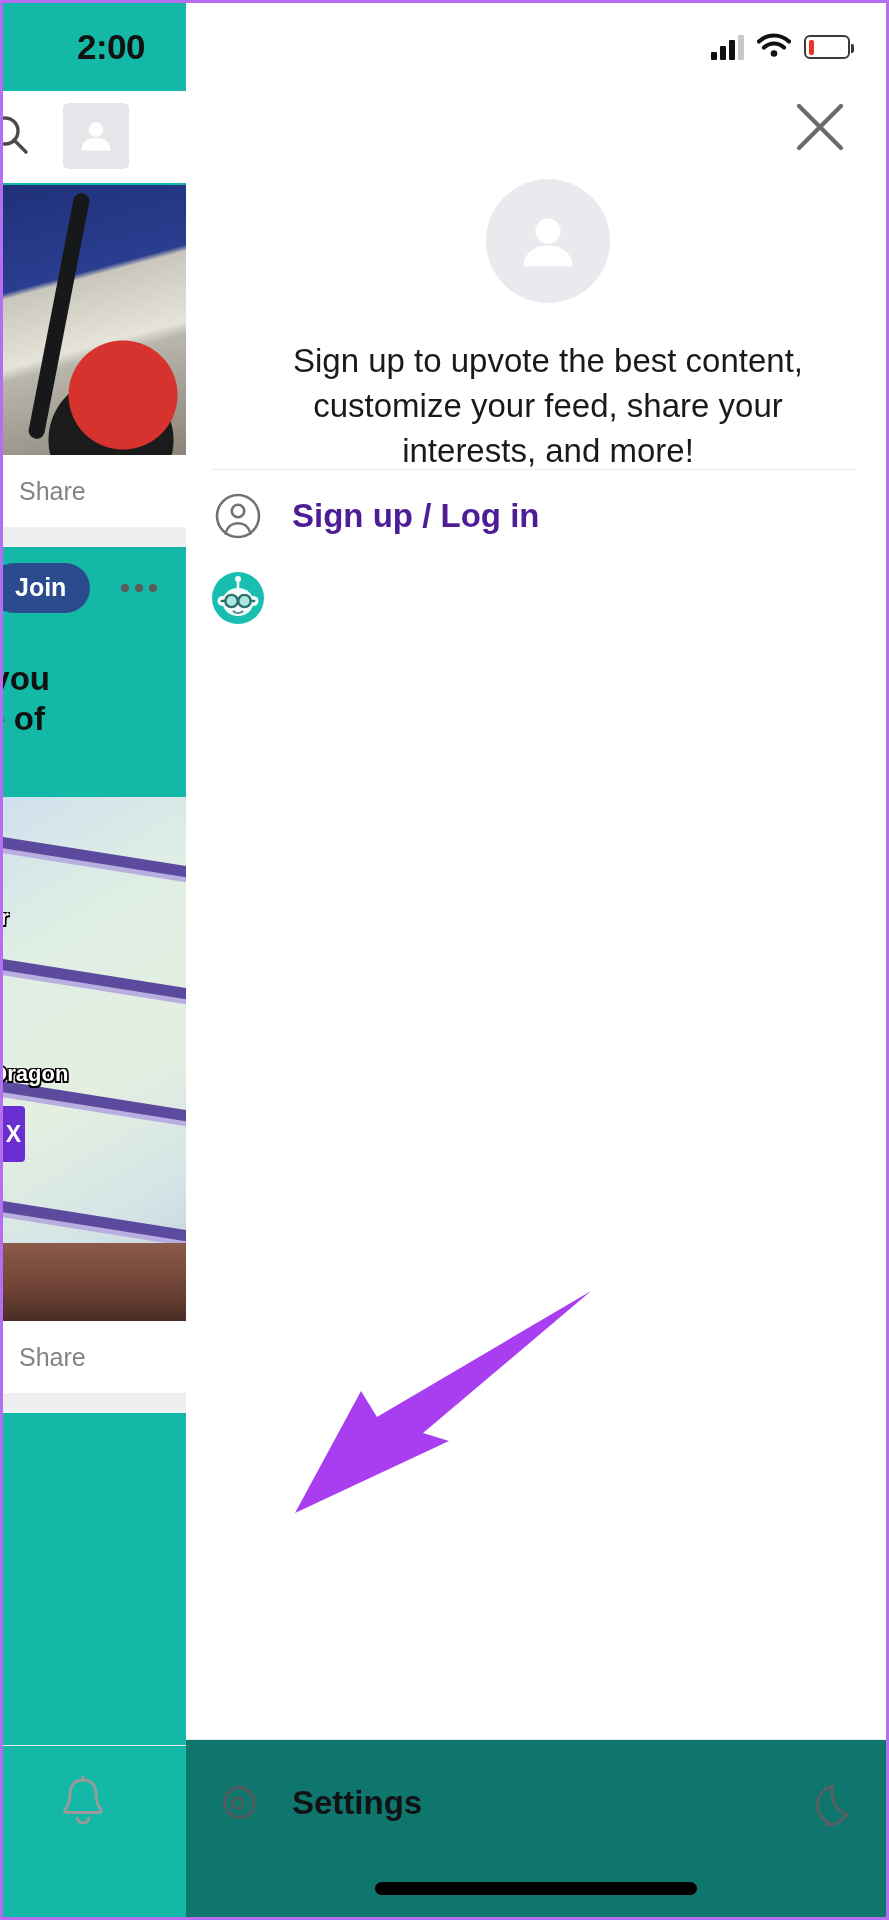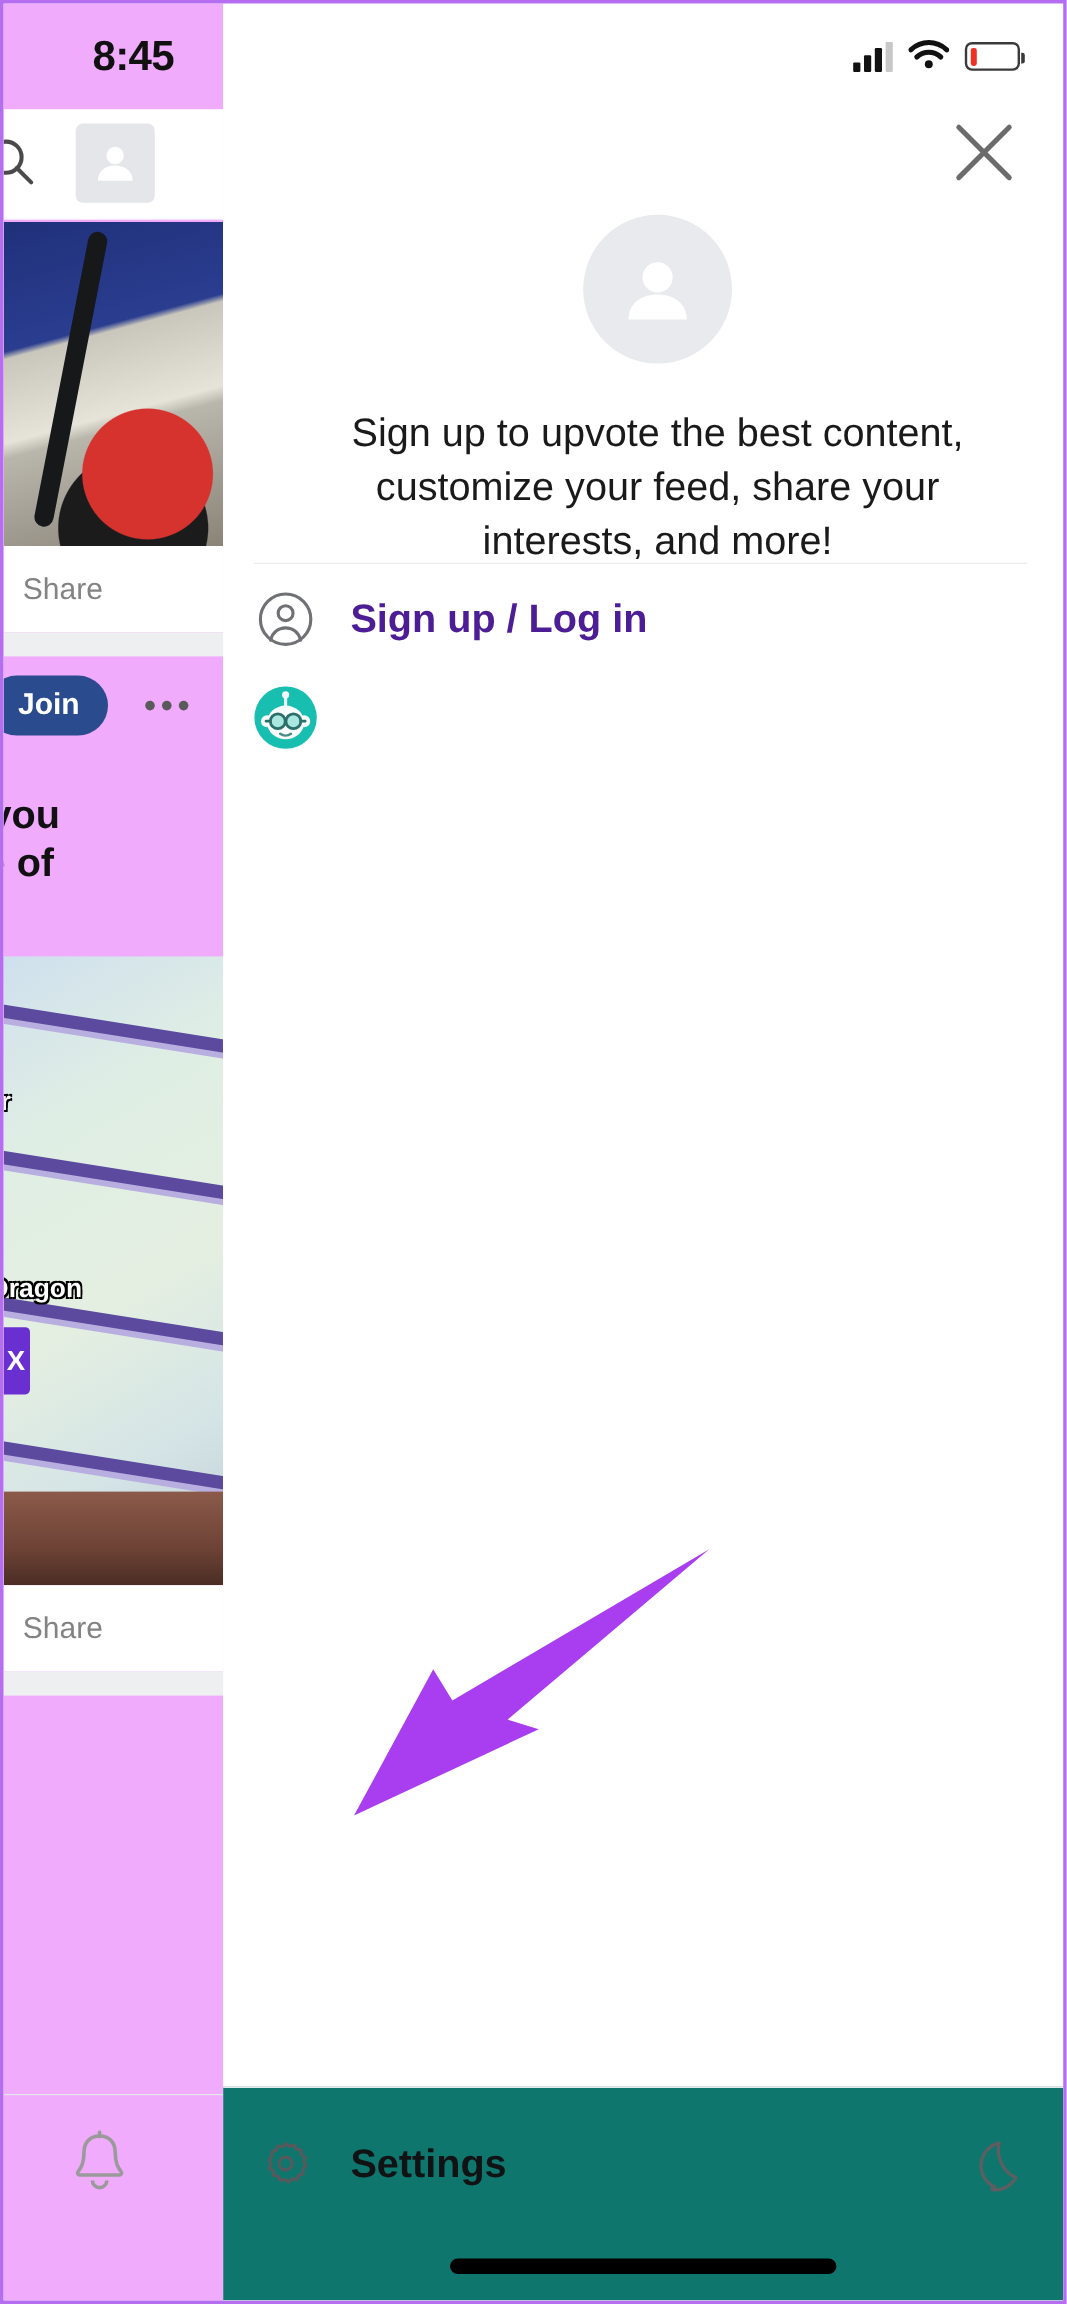--- a/index.html
+++ b/index.html
@@ -14,21 +14,21 @@
     width: 889px; height: 1920px;
     background: #ffffff;
     border: 3px solid #b66ef0;
     overflow: hidden;
   }
 
   
   #backdrop {
     position: absolute; left: 0; top: 0;
     width: 183px; height: 100%;
-    background: #f0abfc;
+    background: #14b8a6;
     overflow: hidden;
   }
   .bd-topbar {
     position: absolute; left: 0; top: 88px;
     width: 183px; height: 92px;
     background: #fff;
     display: flex; align-items: center;
   }
   .bd-search {
     position: absolute; left: -18px; top: 108px;
@@ -340,21 +340,21 @@
     <div class="bd-bell">
       <svg viewBox="0 0 56 58" width="56" height="58">
         <path d="M28 7c-8 0-13 5.6-13 13.4 0 9.5-2.4 13-5 16.4-.8 1.1 0 2.7 1.4 2.7h33.2c1.4 0 2.2-1.6 1.4-2.7-2.6-3.4-5-6.9-5-16.4C41 12.6 36 7 28 7z" fill="none" stroke="#9a9a9a" stroke-width="3"></path>
         <path d="M28 4v3.5" stroke="#9a9a9a" stroke-width="3" stroke-linecap="round"></path>
         <path d="M22 44c0 3.3 2.7 6 6 6s6-2.7 6-6" fill="none" stroke="#9a9a9a" stroke-width="3"></path>
       </svg>
     </div>
   </div>
 
   <div id="statusbar">
-    <div class="sb-time">8:45</div>
+    <div class="sb-time">2:00</div>
     <div class="sb-right">
       <div class="sb-signal">
         <i></i>
           <i></i>
           <i></i>
           <i></i>
       </div>
       <div>
         <svg viewBox="0 0 34 26" width="34" height="26">
           <path d="M2 9.5C6.3 5.6 11.4 3.5 17 3.5S27.7 5.6 32 9.5" fill="none" stroke="#111" stroke-width="4.2" stroke-linecap="round"></path>

